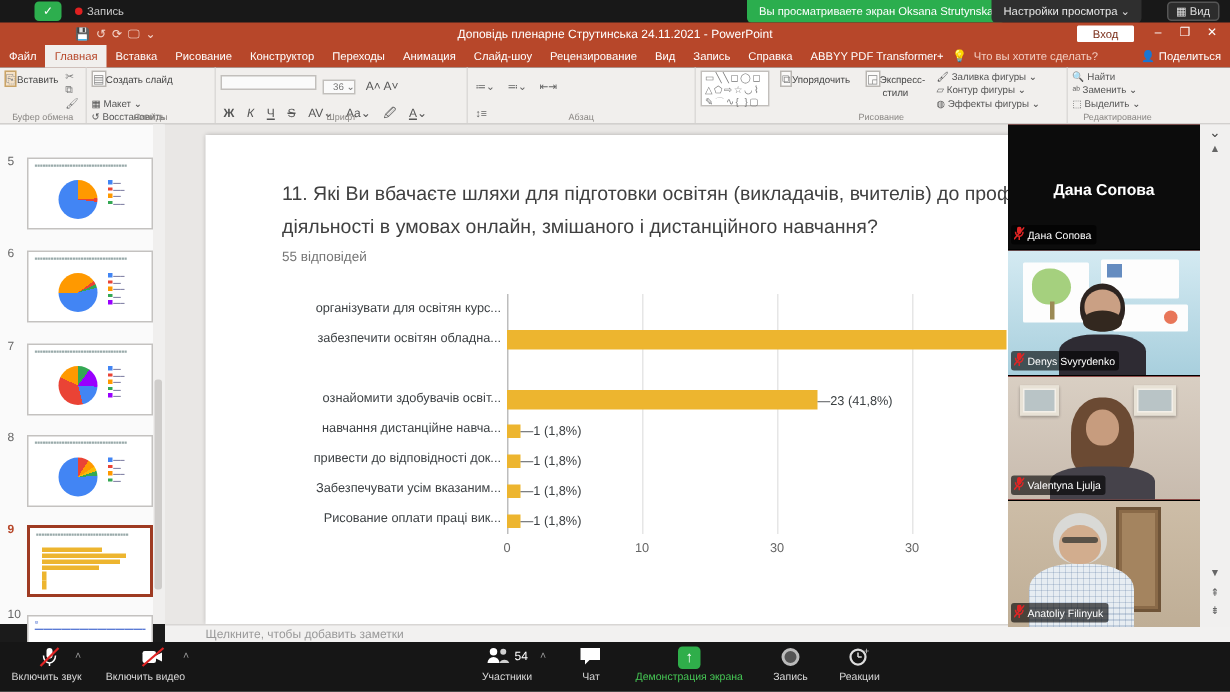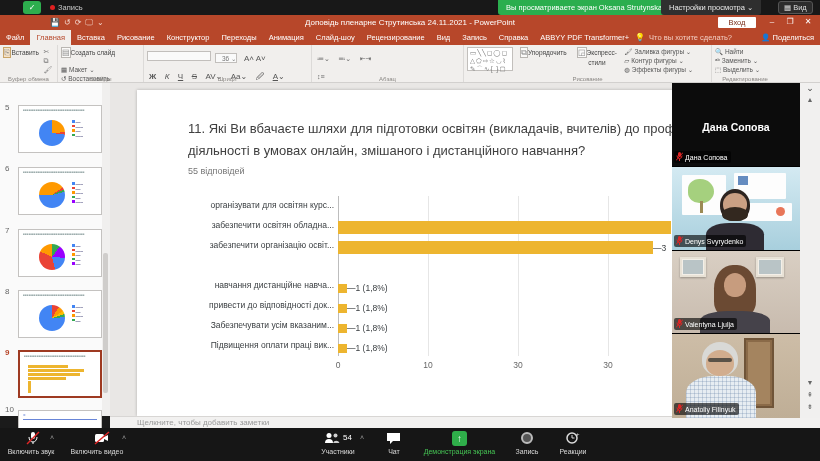--- a/index.html
+++ b/index.html
@@ -291,38 +291,38 @@
         <div class="grid" style="left:330px;"></div>
         <div class="grid" style="left:420px;"></div>
 
         <div class="crow" style="top:0px;">
             <span class="cat">організувати для освітян курс...</span>
           </div>
         <div class="crow" style="top:20px;">
             <span class="cat">забезпечити освітян обладна...</span>
             <span class="barwrap"><span class="bar tall" style="width: 333px;"></span><span class="val"></span></span>
           </div>
-        <div class="crow" style="top:40px;">
-            <span class="cat">забезпечити організацію освіт...</span>
-            <span class="barwrap"><span class="bar tall" style="width: 315px;"></span><span class="val">—3</span></span>
+        <div class="crow" style="top:60px;">
+            <span class="cat">ознайомити здобувачів освіт...</span>
+            <span class="barwrap"><span class="bar tall" style="width: 207px;"></span><span class="val">—23 (41,8%)</span></span>
           </div>
         <div class="crow" style="top:80px;">
             <span class="cat">навчання дистанційне навча...</span>
             <span class="barwrap"><span class="bar thin" style="width: 9px;"></span><span class="val">—1 (1,8%)</span></span>
           </div>
         <div class="crow" style="top:100px;">
             <span class="cat">привести до відповідності док...</span>
             <span class="barwrap"><span class="bar thin" style="width: 9px;"></span><span class="val">—1 (1,8%)</span></span>
           </div>
         <div class="crow" style="top:120px;">
             <span class="cat">Забезпечувати усім вказаним...</span>
             <span class="barwrap"><span class="bar thin" style="width: 9px;"></span><span class="val">—1 (1,8%)</span></span>
           </div>
         <div class="crow" style="top:140px;">
-            <span class="cat">Підвищення оплати праці вик...</span>
+            <span class="cat">Рисование оплати праці вик...</span>
             <span class="barwrap"><span class="bar thin" style="width: 9px;"></span><span class="val">—1 (1,8%)</span></span>
           </div>
 
         <span class="xtick" style="left:150px;">0</span>
         <span class="xtick" style="left:240px;">10</span>
         <span class="xtick" style="left:330px;">30</span>
         <span class="xtick" style="left:420px;">30</span>
       </div>
     </div>
   </div>

